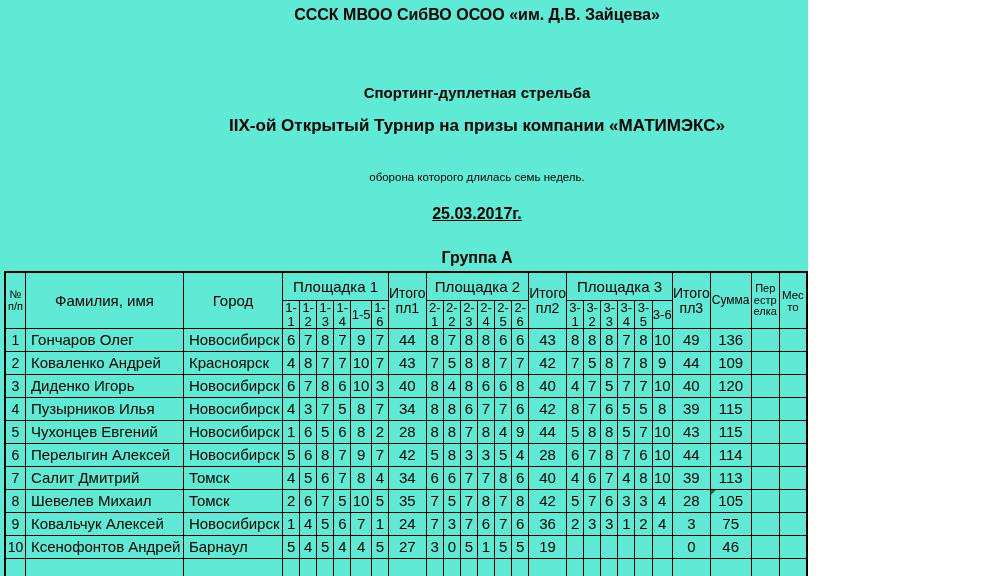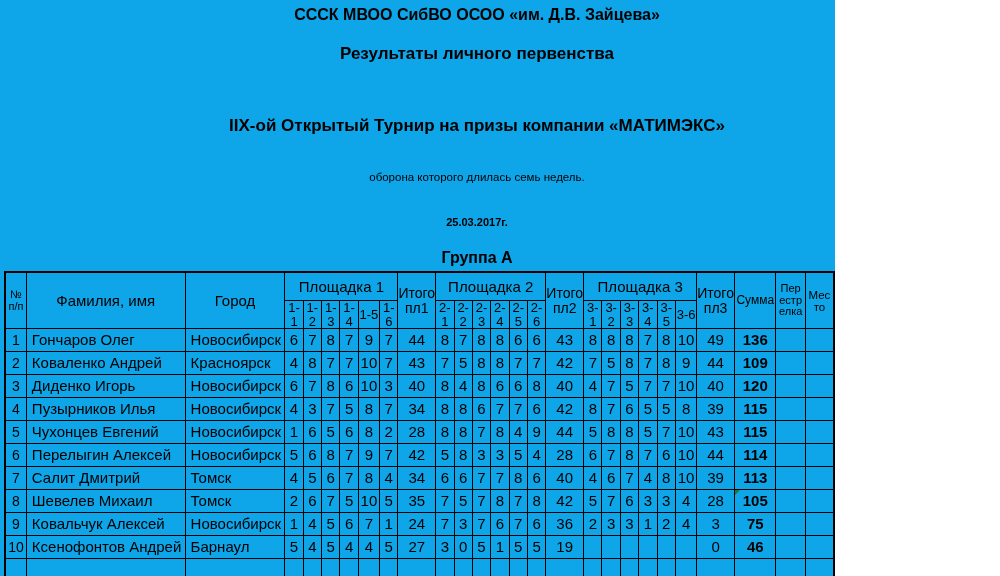--- a/index.html
+++ b/index.html
@@ -1,31 +1,30 @@
 <!DOCTYPE html>
 <html lang="ru"><head>
 <meta charset="utf-8">
 <style>
   html,body { margin:0; padding:0; background:#ffffff; }
   .page {
     position:relative; width:808px; height:576px; overflow:hidden;
-    background:#0ea5e9; color:#000;
+    background:#5eead4; color:#000;
     font-family:"Liberation Sans", sans-serif;
-    padding-left:27px;
   }
   
   .hline { position:absolute; left:0; width:954px; text-align:center; white-space:nowrap; }
   .bold  { font-weight:700; }
   .t1   { top:6px;   font-size:16px; }
   .t2   { top:44px;  font-size:17px; }
   .t3   { top:84px;  font-size:15px; }
   .t4   { top:116px; font-size:17px; }
   .ded1 { top:147px; font-size:11.5px; font-family:"Liberation Serif", serif; }
   .ded2 { top:171px; font-size:11.5px; font-family:Liberation Sans, sans-serif; }
-  .date { top:216px; font-size:11px; }
+  .date { top:205px; font-size:16px;text-decoration:underline; }
   .group{ top:249px; font-size:16px; }
 
   table.results {
     position:absolute; left:4px; top:271px;
     border-collapse:collapse; table-layout:fixed;
     border:2px solid #000;
   }
   .results th, .results td {
     border:1px solid #000; padding:0; overflow:hidden;
     vertical-align:middle; text-align:center; line-height:1.05;
@@ -40,38 +39,38 @@
   .th-sub   { font-size:13px;margin-top:42px; }
   .th-total { font-size:14px; line-height:15px; }
   .th-sum   { font-size:12px; }
   .th-per   { font-size:11px; line-height:11.5px; }
   .th-place { font-size:11.5px; line-height:13px; }
   .stack span { display:block; }
 
   td.c-num   { font-size:14px; }
   td.c-name, td.c-city { font-size:15px; text-align:left; padding-left:5px; white-space:nowrap;margin-left:12px; }
   td.c-score, td.c-total { font-size:15px; }
-  td.c-sum   { font-size:15px; font-weight:700; position:relative; }
+  td.c-sum   { font-size:15px; font-weight:400; position:relative; }
   .corner-marker {
     position:absolute; top:0; left:0; width:0; height:0; display:block;
     border-top:5px solid #1e7a34; border-right:5px solid transparent;
   }
 
   
   col.w-num{width:27px} col.w-name{width:163px} col.w-city{width:104px}
   col.w-s{width:26px} col.w-t1{width:37px} col.w-t2{width:38px} col.w-t3{width:38px}
   col.w-sum{width:45px} col.w-per{width:36px} col.w-place{width:35px}
 </style>
 </head>
 <body>
 
 <div class="page">
 
   <div class="hline bold t1">СССК МВОО СибВО ОСОО «им. Д.В. Зайцева»</div>
-  <div class="hline bold t2">Результаты личного первенства</div>
+  <div class="hline bold t3">Спортинг-дуплетная стрельба</div>
   <div class="hline bold t4">IIХ-ой Открытый Турнир на призы компании «МАТИМЭКС»</div>
   <div class="hline ded2">оборона которого длилась семь недель.</div>
   <div class="hline bold date">25.03.2017г.</div>
   <div class="hline bold group">Группа А</div>
 
   <table class="results">
     <colgroup>
       <col class="w-num">
         <col class="w-name">
         <col class="w-city">

